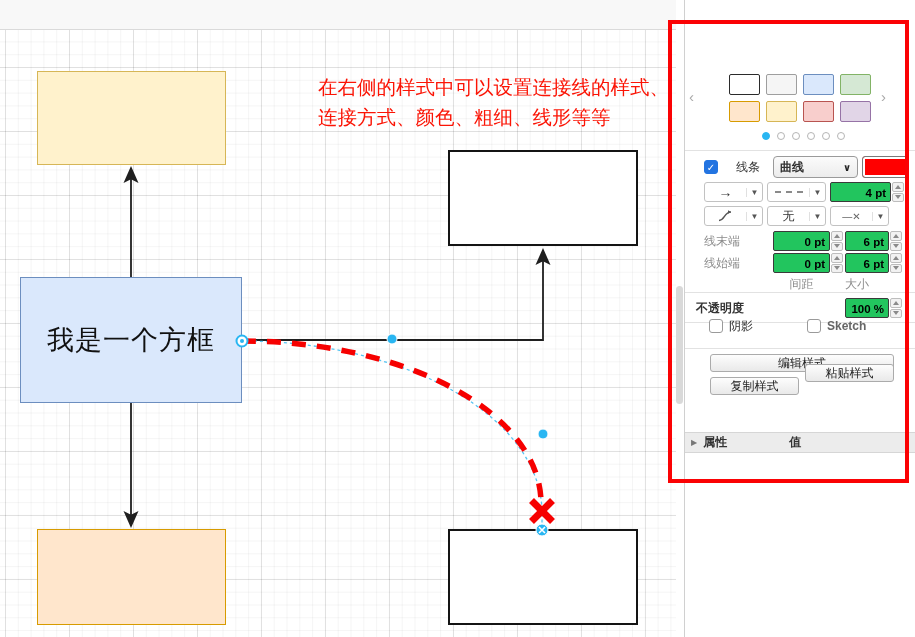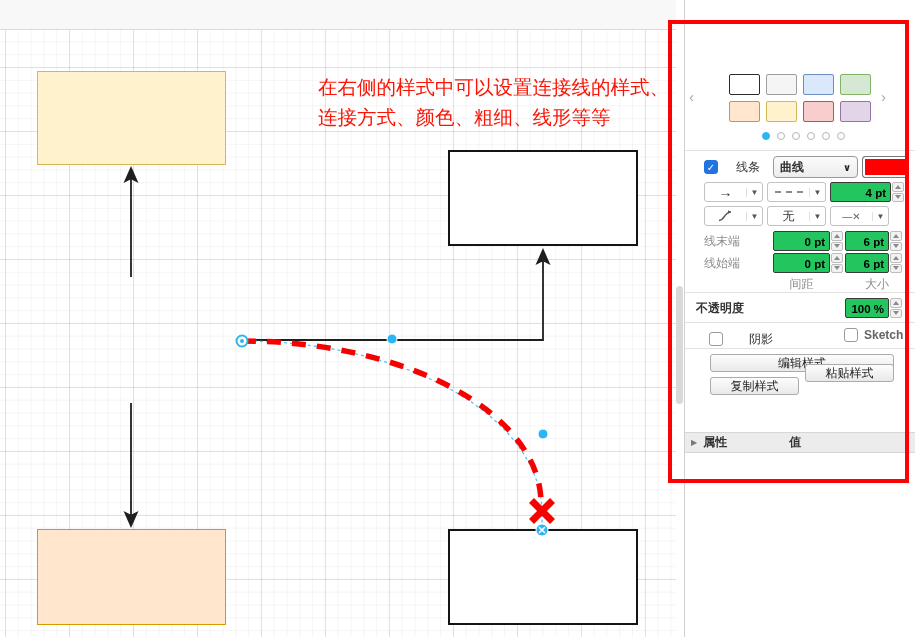--- a/index.html
+++ b/index.html
@@ -101,20 +101,23 @@
 
   <div class="toolbar-strip"></div>
   <div class="canvas">
 
     <div class="annotation">
       <span style="display:block">在右侧的样式中可以设置连接线的样式、</span>
       <span style="display:block">连接方式、颜色、粗细、线形等等</span>
     </div>
 
     <div class="shape box-yellow" style="top:41px"></div>
+    <div class="shape box-blue" style="top:247px">
+      <span>我是一个方框</span>
+    </div>
     <div class="shape box-orange" style="top:499px"></div>
     <div class="shape box-white-top" style="top:120px"></div>
     <div class="shape box-white-bottom" style="top:499px"></div>
   </div>
 
   <svg class="connectors" viewBox="0 0 684 637">
 
     <g>
       <line x1="131" y1="277" x2="131" y2="176" stroke="#1f1f1f" stroke-width="1.8"></line>
       <path d="M131,166 L138.5,183 L131,179.2 L123.5,183 Z" fill="#1f1f1f"></path>
@@ -288,46 +291,46 @@
           <span>
             <i class="tri-up"></i>
           </span>
           <span>
             <i class="tri-dn"></i>
           </span>
         </div>
     </div>
 
     <div class="p-abs gray-label" style="left:88px; top:276px; width:57px; text-align:center;">间距</div>
-    <div class="p-abs gray-label" style="left:160px; top:276px; width:44px; text-align:right;">大小</div>
+    <div class="p-abs gray-label" style="left:160px; top:276px; width:44px; text-align:left;">大小</div>
 
     <div class="hr" style="top:292px"></div>
 
     <div class="row" style="left:11px; top:298px; height:20px; font-weight:bold;">
       <span>不透明度</span>
     </div>
     <div class="row" style="left:160px; top:298px;">
       <input class="numfield" style="width: 44px;" readonly="" value="100 %">
       <div class="stepper">
           <span>
             <i class="tri-up"></i>
           </span>
           <span>
             <i class="tri-dn"></i>
           </span>
         </div>
     </div>
 
     <div class="hr" style="top:322px"></div>
 
-    <div class="row" style="left:24px; top:331px; height:16px;gap:20px;">
+    <div class="row" style="left:24px; top:318px; height:16px;">
       <div class="cb"></div>
       <span style="margin-left:6px">阴影</span>
     </div>
-    <div class="row" style="left:122px; top:327px; height:16px;margin-left:37px;">
+    <div class="row" style="left:122px; top:318px; height:16px;">
       <div class="cb"></div>
       <span style="margin-left:6px; font-weight:bold; color:#666;">Sketch</span>
     </div>
 
     <div class="hr" style="top:348px"></div>
 
     <div class="btn" style="left:25px; top:354px; width:184px;">编辑样式</div>
     <div class="btn" style="left:25px; top:377px; width:89px;">复制样式</div>
     <div class="btn" style="left:120px; top:364px; width:89px;">粘贴样式</div>
 

